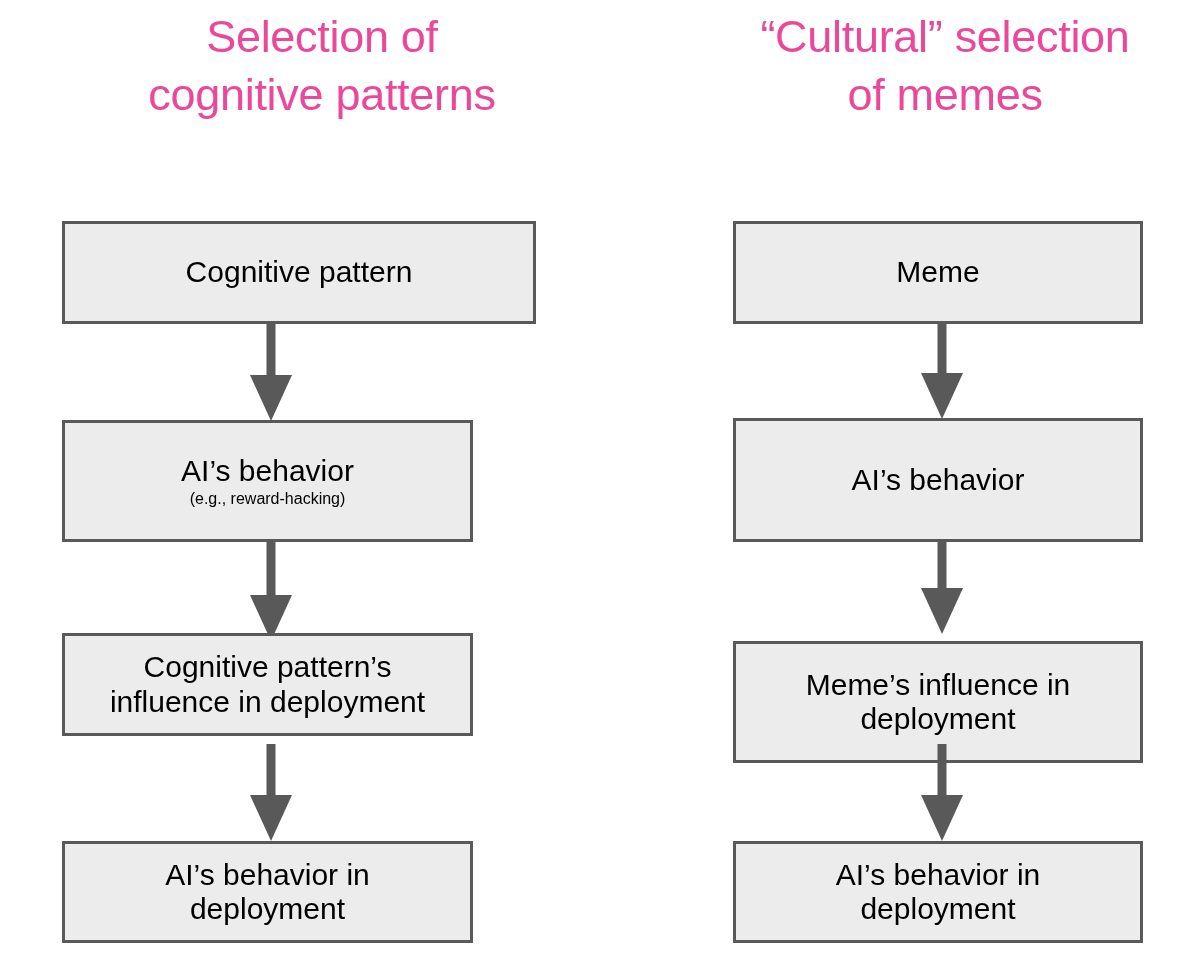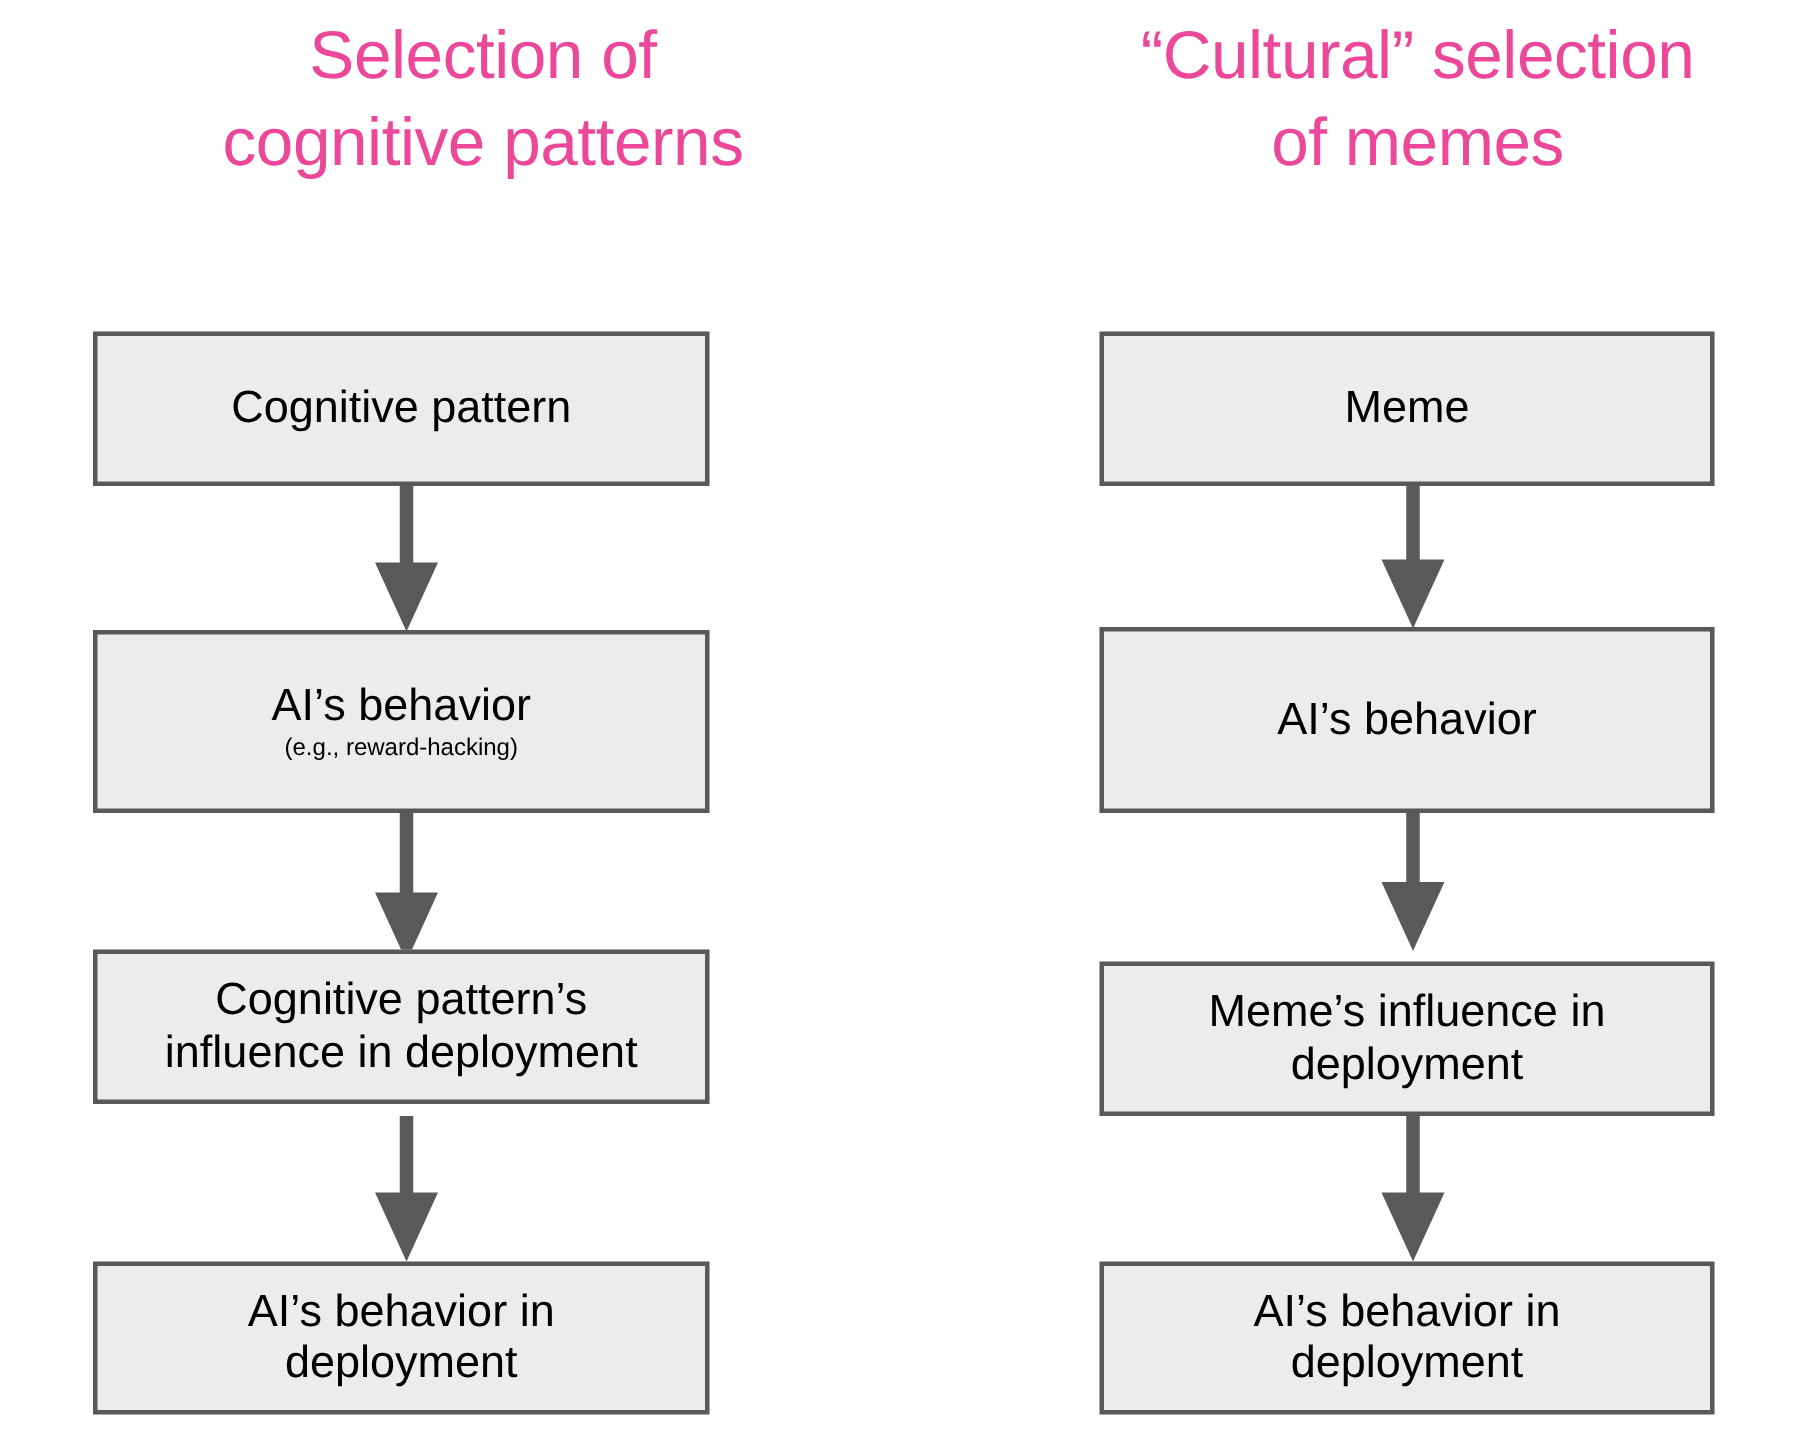--- a/index.html
+++ b/index.html
@@ -95,21 +95,21 @@
   }
 </style>
 </head>
 <body>
 
 <div class="diagram">
 
   <div id="title-left" class="col-title">Selection of
 cognitive patterns</div>
 
-  <div class="node" id="node-l1" style="left:62px; top:221px; width:411px; height:103px;">
+  <div class="node" id="node-l1" style="left:62px; top:221px; width:474px; height:103px;">
     <div class="main">Cognitive pattern</div>
   </div>
 
   <div class="arrow" style="left:250px; top:323px; height:98px;">
     <div class="stem" style="height:53px;"></div>
     <div class="head"></div>
   </div>
 
   <div class="node" id="node-l2" style="left:62px; top:420px; width:411px; height:122px;">
     <div class="main">AI’s behavior</div>
@@ -150,21 +150,21 @@
 
   <div class="node" id="node-r2" style="left:733px; top:418px; width:410px; height:124px;">
     <div class="main">AI’s behavior</div>
   </div>
 
   <div class="arrow" style="left:921px; top:542px; height:92px;">
     <div class="stem" style="height:47px;"></div>
     <div class="head"></div>
   </div>
 
-  <div class="node" id="node-r3" style="left:733px; top:641px; width:410px; height:103px;">
+  <div class="node" id="node-r3" style="left:733px; top:641px; width:410px; height:122px;">
     <div class="main">Meme’s influence in
 deployment</div>
   </div>
 
   <div class="arrow" style="left:921px; top:744px; height:97px;">
     <div class="stem" style="height:52px;"></div>
     <div class="head"></div>
   </div>
 
   <div class="node" id="node-r4" style="left:733px; top:841px; width:410px; height:102px;">

